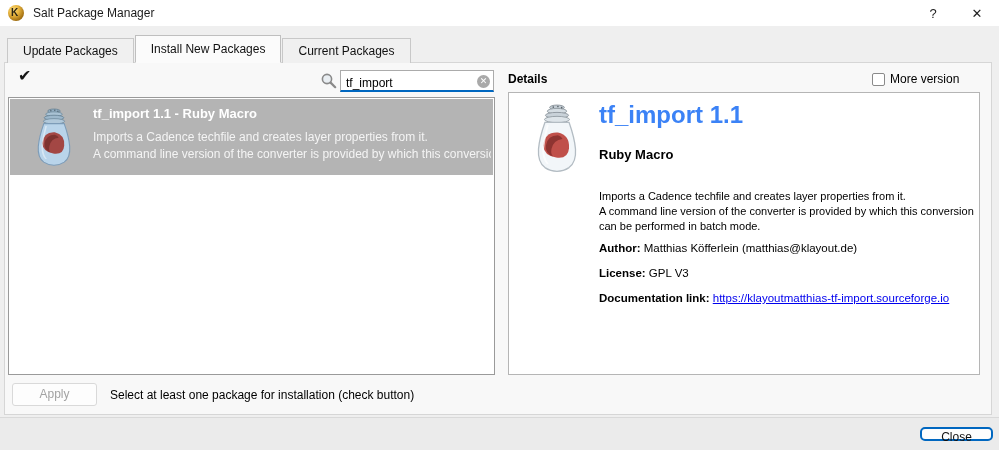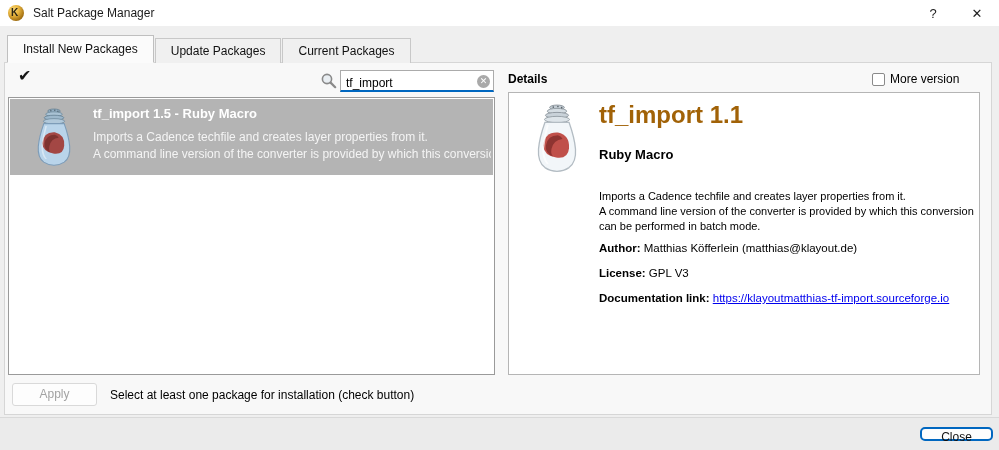--- a/index.html
+++ b/index.html
@@ -112,21 +112,21 @@
     width:13px; height:13px; background:#fff; border:1px solid #8a8a8a; border-radius:2px;
     flex:0 0 auto;
   }
   .cb-label { font-size:12px; margin-left:5px; white-space:nowrap; }
 
   .details-box {
     position:absolute; left:508px; top:92px; width:472px; height:283px;
     background:#ffffff; border:1px solid #b5b5b5; overflow:hidden;
   }
   .details-box .shaker { position:absolute; left:22px; top:8px; width:52px; height:74px; }
-  .d-title { position:absolute; left:90px; top:8px; font-size:24px; font-weight:bold; color:#a16207; }
+  .d-title { position:absolute; left:90px; top:8px; font-size:24px; font-weight:bold; color:#3b82f6; }
   .d-subtitle { position:absolute; left:90px; top:54px; font-size:13px; font-weight:bold; color:#000; }
   .d-desc {
     position:absolute; left:90px; top:96px; width:382px;
     font-size:11px; line-height:15px; color:#000;
   }
   .d-meta { position:absolute; left:90px; font-size:11.5px; color:#000; white-space:nowrap; }
   .d-meta b { font-weight:bold; }
   .d-meta-author { top:149px; }
   .d-meta-license { top:174px; }
   .d-meta-doc { top:199px; }
@@ -152,22 +152,22 @@
   <div class="app-icon">
       <span>K</span>
     </div>
   <div class="titlebar-title">Salt Package Manager</div>
   <div class="titlebar-spacer"></div>
   <div class="titlebar-btn">?</div>
   <div class="titlebar-btn">✕</div>
 </div>
 
 <div class="tabbar">
+  <div class="tab">Update Packages</div>
   <div class="tab active">Install New Packages</div>
-  <div class="tab">Update Packages</div>
   <div class="tab">Current Packages</div>
 </div>
 
 <div class="pane"></div>
 
 <div class="check-icon">✔</div>
 
 <svg class="search-glass" viewBox="0 0 17 17">
   <circle cx="7" cy="7" r="4.6" fill="#e9eef2" stroke="#8a8a8a" stroke-width="1.6"></circle>
   <line x1="10.6" y1="10.6" x2="15.2" y2="15.2" stroke="#8a8a8a" stroke-width="2.2" stroke-linecap="round"></line>
@@ -184,21 +184,21 @@
       <ellipse cx="28" cy="15.5" rx="12.5" ry="3.2" fill="#9db8cc" stroke="#647f93" stroke-width="1"></ellipse>
       <ellipse cx="28" cy="20" rx="13.5" ry="3.4" fill="#b0c8da" stroke="#6d889c" stroke-width="1"></ellipse>
       <circle cx="24" cy="6.6" r="0.9" fill="#4d5f6d"></circle>
         <circle cx="29" cy="6" r="0.9" fill="#4d5f6d"></circle>
         <circle cx="33" cy="7.2" r="0.9" fill="#4d5f6d"></circle>
       <path d="M15 23 Q9 40 8 52 Q7 66 15 72 Q21 76 28 76 Q35 76 41 72 Q49 66 48 52 Q47 40 41 23 Z" fill="#b9d4ea" stroke="#7d9cb8" stroke-width="1.4"></path>
       <path d="M13 48 Q15 33 29 34 Q42 37 41 51 Q40 63 27 61 Q14 59 13 48 Z" fill="#a34744"></path>
       <path d="M16 48 Q18 37 29 37 Q33 38 34 41 Q24 42 22 52 Q21 58 24 60 Q15 57 16 48 Z" fill="#7e3330"></path>
       <path d="M17 26 Q13 40 12 52 Q12 63 17 68 L19 68 Q14 62 14 52 Q15 40 19 26 Z" fill="#ffffff" opacity="0.45"></path>
     </svg>
-    <div class="pkg-item-title">tf_import 1.5 - Ruby Macro</div>
+    <div class="pkg-item-title">tf_import 1.1 - Ruby Macro</div>
     <div class="pkg-item-desc1">Imports a Cadence techfile and creates layer properties from it.</div>
     <div class="pkg-item-desc2">A command line version of the converter is provided by which this conversion can be performed in batch mode.</div>
   </div>
 </div>
 
 <div class="apply-btn">Apply</div>
 <div class="status-text">Select at least one package for installation (check button)</div>
 
 <div class="details-header">Details</div>
 <div class="more-details">

